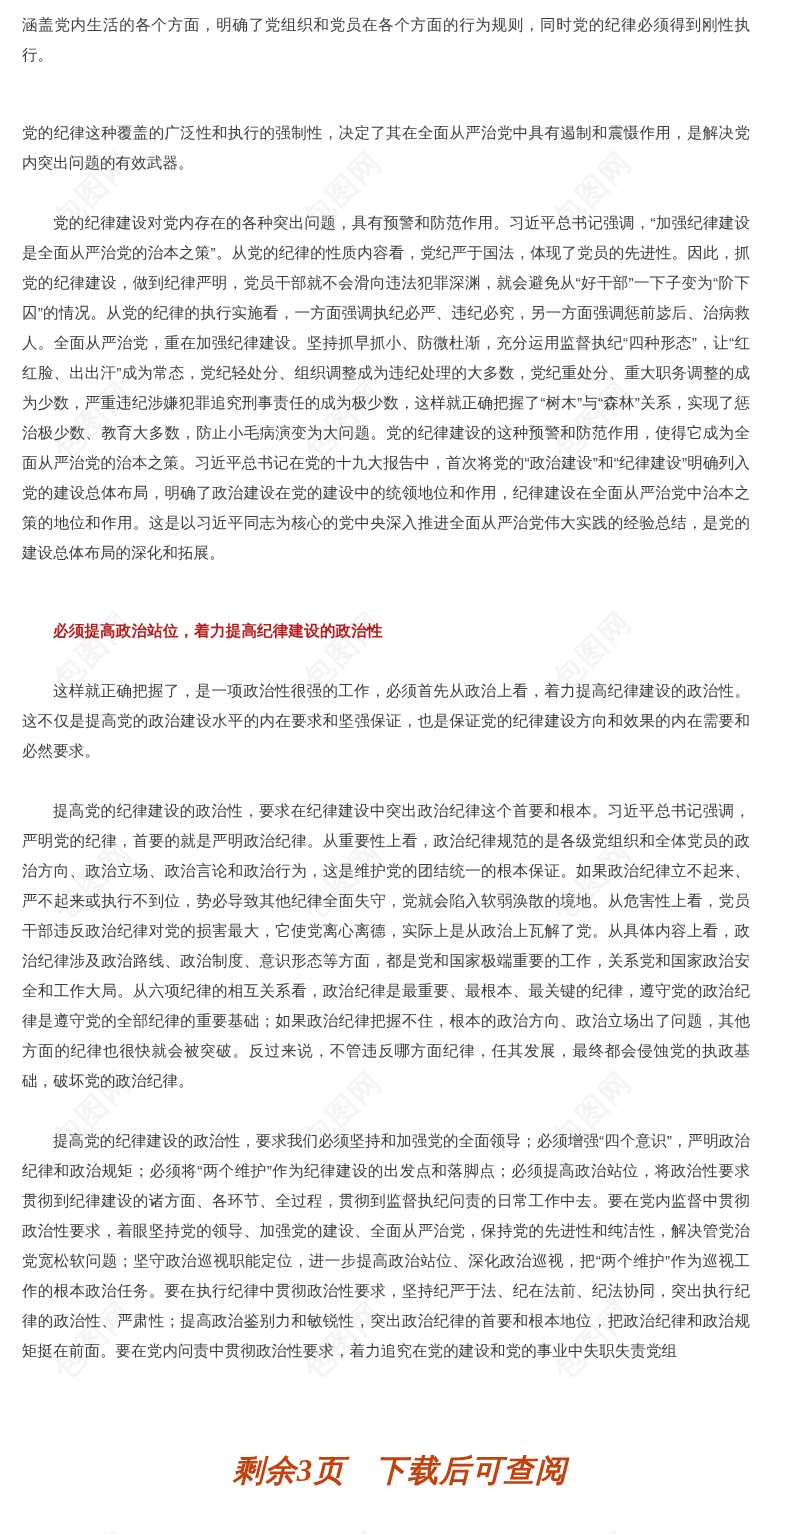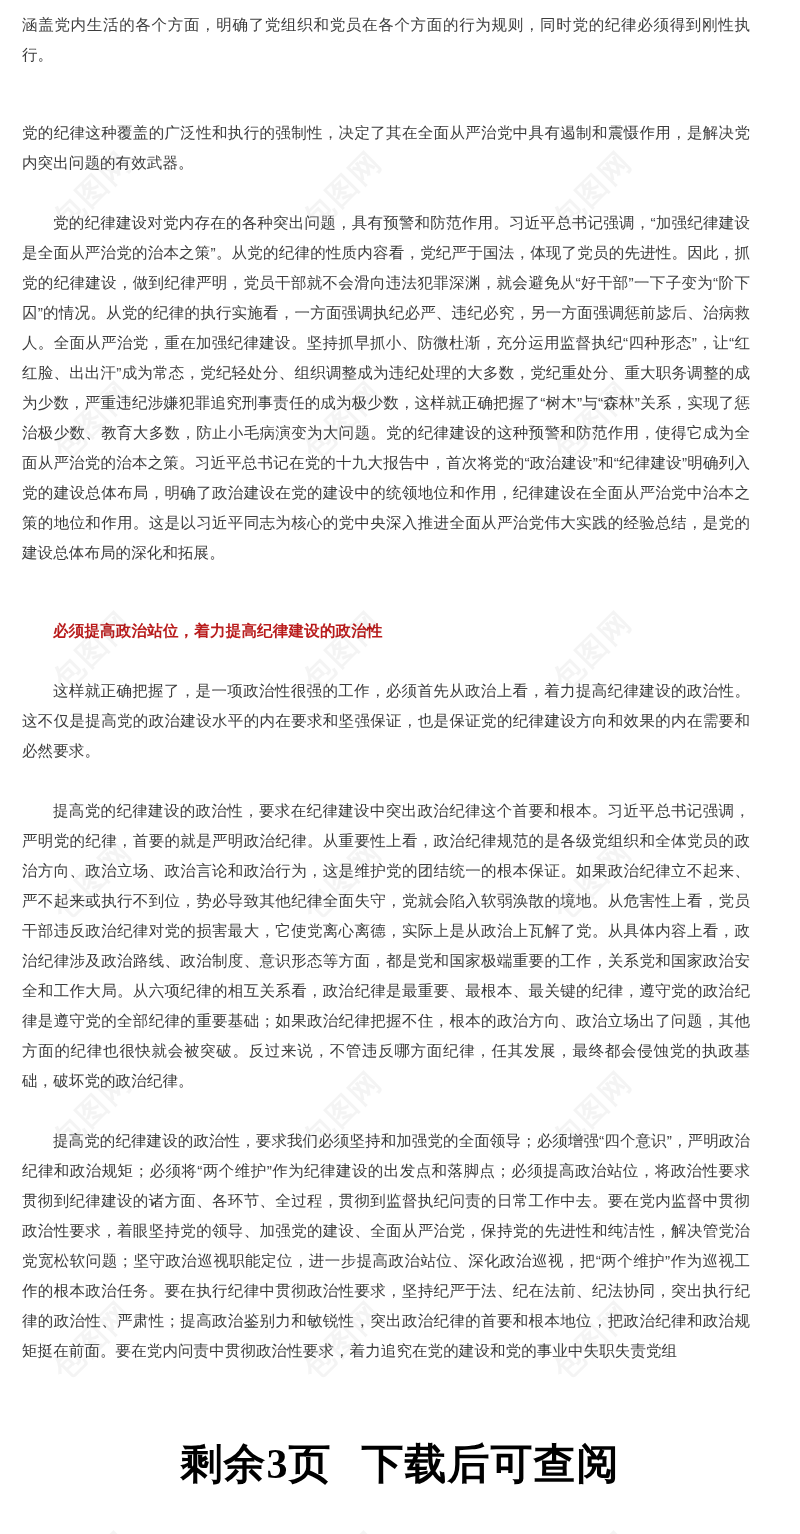--- a/index.html
+++ b/index.html
@@ -74,26 +74,27 @@
   }
 
   
   #footer-teaser {
     position: absolute;
     left: 0;
     right: 0;
     bottom: 42px;
     z-index: 3;
     text-align: center;
-    color: #000000;
-    font-size: 42px;
+    color: #c2410c;
+    font-size: 31px;
     font-weight: 700;
     letter-spacing: 1px;
     font-family: "Liberation Serif", "DejaVu Serif", serif;
     white-space: nowrap;
+    font-style: italic;
   }
   #footer-teaser .seg { display: inline-block; }
   #footer-teaser .seg-gap { display: inline-block; width: 30px; }
 </style>
 </head>
 <body>
 
 <div id="watermark-layer">
     <span class="wm" style="left: 45px; top: -60px;">包图网</span>
     <span class="wm" style="left: 295px; top: -60px;">包图网</span>

